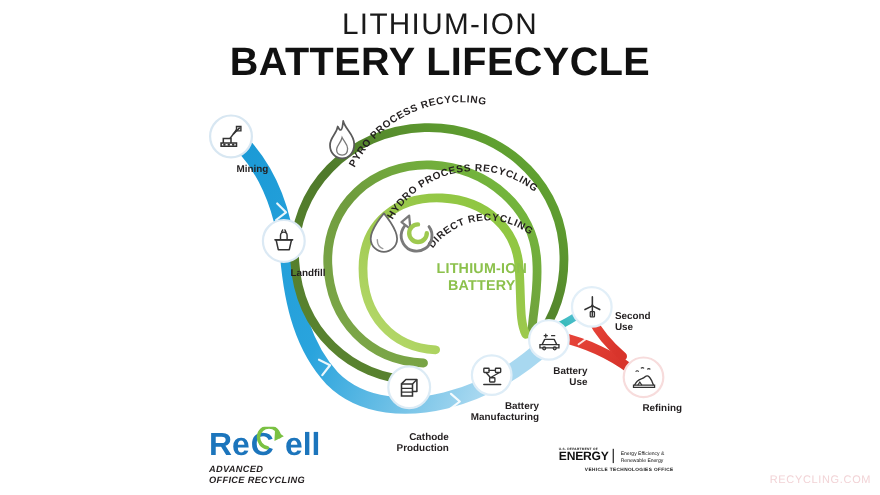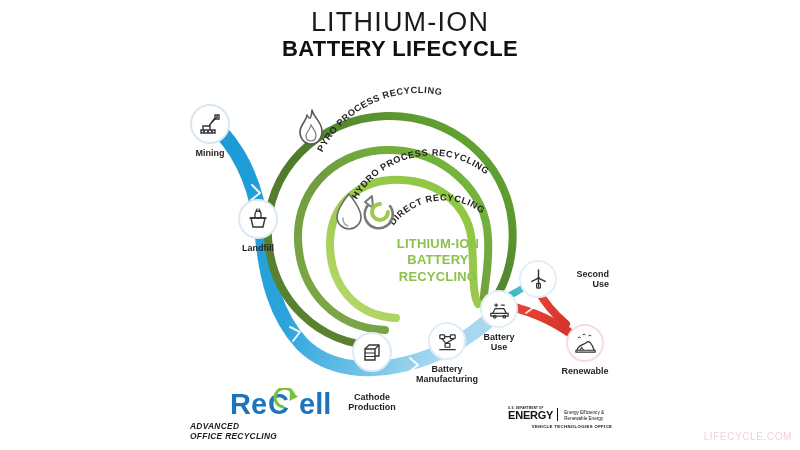--- a/index.html
+++ b/index.html
@@ -15,56 +15,56 @@
   
   .title-block{
     position:absolute;left:0;right:0;top:8px;
     text-align:center;
   }
   .title-line1{
     font-size:27px;letter-spacing:1.2px;color:#1a1a1a;
     font-weight:300;line-height:1.05;
   }
   .title-line2{
-    font-size:22px;letter-spacing:0.4px;color:#111111;
+    font-size:36px;letter-spacing:0.4px;color:#111111;
     font-weight:bold;line-height:1.05;margin-top:1px;
   }
 
   
   svg.diagram{position:absolute;left:0;top:0;width:800px;height:450px;}
 
   
   .node{position:absolute;}
   .node .disc{
     position:absolute;left:0;top:0;
     border-radius:50%;
     background:#ffffff;
     box-sizing:border-box;
     display:flex;align-items:center;justify-content:center;
   }
   .node .lbl{
     position:absolute;
     font-size:9px;font-weight:bold;color:#231f20;
-    text-align:center;line-height:1.12;
+    text-align:right;line-height:1.12;
     white-space:nowrap;
   }
 
   
   .arc-label{font-size:9.2px;font-weight:bold;fill:#231f20;letter-spacing:0.55px;}
 
   
   .center-text{
     position:absolute;left:358px;top:236px;width:160px;
     text-align:center;color:#8cc14c;font-weight:bold;
     font-size:13px;line-height:1.25;letter-spacing:0.2px;
   }
 
   
   .recell{position:absolute;left:190px;top:388px;width:125px;}
-  .recell-word{position:relative;height:32px;margin-left:40px;}
+  .recell-word{position:relative;height:32px;}
   .recell-sub{
     margin-top:1px;font-size:8.4px;font-weight:bold;color:#231f20;
     line-height:1.2;letter-spacing:0.3px;font-style:italic;
   }
 
   
   .doe{position:absolute;left:508px;top:407px;width:140px;}
   .doe-row{display:flex;align-items:flex-start;gap:4px;}
   .doe-left{display:flex;flex-direction:column;align-items:flex-start;}
   .doe-dept{font-size:2.9px;font-weight:bold;color:#111;letter-spacing:0.25px;line-height:1;}
@@ -203,21 +203,20 @@
     <g transform="translate(360,196)">
       <path d="M 30,10 A 14,14 0 1 1 12,6" fill="none" stroke="#7a7a7a" stroke-width="2.6" stroke-linecap="round"></path>
       <path d="M 12,0 L 5,6 L 13,12 Z" fill="#ffffff" stroke="#7a7a7a" stroke-width="2" stroke-linejoin="round"></path>
       <path d="M 28,16 A 8,8 0 1 1 20,8" fill="none" stroke="#9ec94f" stroke-width="4" stroke-linecap="round"></path>
     </g>
   </svg>
 
   <div class="center-text">
     <div>LITHIUM-ION</div>
     <div>BATTERY</div>
-    <div>RECYCLING</div>
   </div>
 
   <div class="node" style="left:190px;top:104px;">
     <div class="disc" style="width:40px;height:40px;border:2.5px solid #d8e7f2;">
       <svg width="24" height="24" viewBox="0 0 24 24">
         <path d="M3 18 h14 v3 H3 z" fill="none" stroke="#333" stroke-width="1.4"></path>
         <circle cx="6" cy="19.5" r="1.1" fill="#333"></circle>
           <circle cx="10" cy="19.5" r="1.1" fill="#333"></circle>
         <circle cx="14" cy="19.5" r="1.1" fill="#333"></circle>
         <path d="M5 18 v-4 h7 v4" fill="none" stroke="#333" stroke-width="1.4"></path>
@@ -287,36 +286,36 @@
     <div class="disc" style="width:38px;height:38px;border:2.5px solid #e2eff8;">
       <svg width="23" height="23" viewBox="0 0 24 24">
         <path d="M12 11 v9" stroke="#333" stroke-width="1.4" stroke-linecap="round"></path>
         <path d="M12 10 L12 2" stroke="#333" stroke-width="1.5" stroke-linecap="round"></path>
         <path d="M12 10.5 L5 14" stroke="#333" stroke-width="1.5" stroke-linecap="round"></path>
         <path d="M12 10.5 L19 14" stroke="#333" stroke-width="1.5" stroke-linecap="round"></path>
         <circle cx="12" cy="10.5" r="1.2" fill="#333"></circle>
         <rect x="10" y="16" width="4" height="5" rx="0.6" fill="none" stroke="#333" stroke-width="1.2"></rect>
       </svg>
     </div>
-    <div class="lbl" style="left:40px;top:9px;width:50px;white-space:pre-line;text-align:right;">Second
+    <div class="lbl" style="left:40px;top:22px;width:50px;white-space:pre-line;text-align:left;">Second
 Use</div>
   </div>
 
   <div class="node" style="left:566px;top:324px;">
     <div class="disc" style="width:38px;height:38px;border:2.5px solid #f7dcdc;">
       <svg width="23" height="23" viewBox="0 0 24 24">
         <path d="M2 19 h20 v2 H2 z" fill="none" stroke="#333" stroke-width="1.2"></path>
         <path d="M3 19 C 6 12, 10 14, 13 11 C 16 8, 19 13, 21 19" fill="none" stroke="#333" stroke-width="1.3"></path>
         <path d="M6 19 l2 -3 l2 3" fill="none" stroke="#333" stroke-width="1.1"></path>
         <path d="M4 6 q1.5 -1.5 3 0" fill="none" stroke="#333" stroke-width="1"></path>
         <path d="M15 4 q1.5 -1.5 3 0" fill="none" stroke="#333" stroke-width="1"></path>
         <path d="M9 3 q1.5 -1.5 3 0" fill="none" stroke="#333" stroke-width="1"></path>
       </svg>
     </div>
-    <div class="lbl" style="left:-16px;top:42px;width:70px;">Renewable</div>
+    <div class="lbl" style="left:-16px;top:42px;width:70px;">Refining</div>
   </div>
 
   <div class="recell">
     <div class="recell-word">
       <svg width="125" height="32" viewBox="0 0 125 32">
         <text x="0" y="26" font-family="Liberation Sans, sans-serif" font-size="29" font-weight="bold" fill="#1c75bc">Re</text>
         <text x="38" y="26" font-family="Liberation Sans, sans-serif" font-size="29" font-weight="bold" fill="#1c75bc">C</text>
         <g>
           <path d="M 53,19 A 9.5,9.5 0 1 1 64,9" fill="none" stroke="#7ac143" stroke-width="3.2" stroke-linecap="round"></path>
           <path d="M 60,3 L 68,8.5 L 59.5,13 Z" fill="#7ac143"></path>
@@ -338,15 +337,15 @@
       </div>
       <div class="doe-bar"></div>
       <div class="doe-right">
         <div>Energy Efficiency &amp;</div>
         <div>Renewable Energy</div>
       </div>
     </div>
     <div class="doe-office">VEHICLE TECHNOLOGIES OFFICE</div>
   </div>
 
-  <div class="watermark">LIFECYCLE.COM</div>
+  <div class="watermark">RECYCLING.COM</div>
 
 </div>
 
 </body></html>

